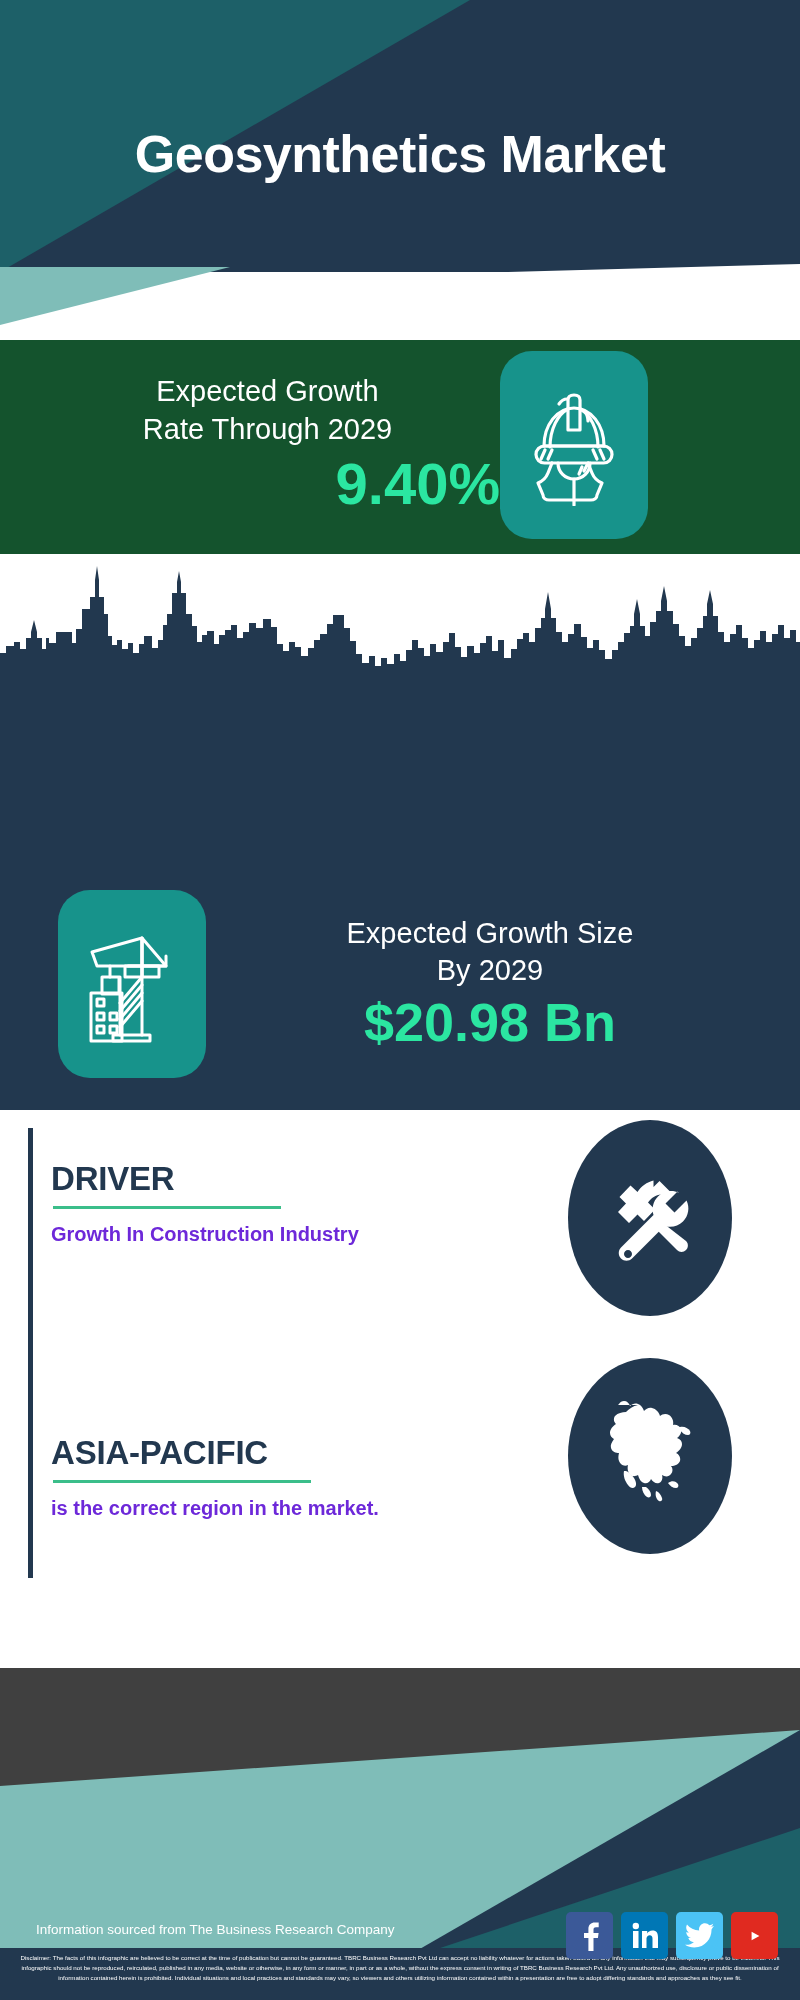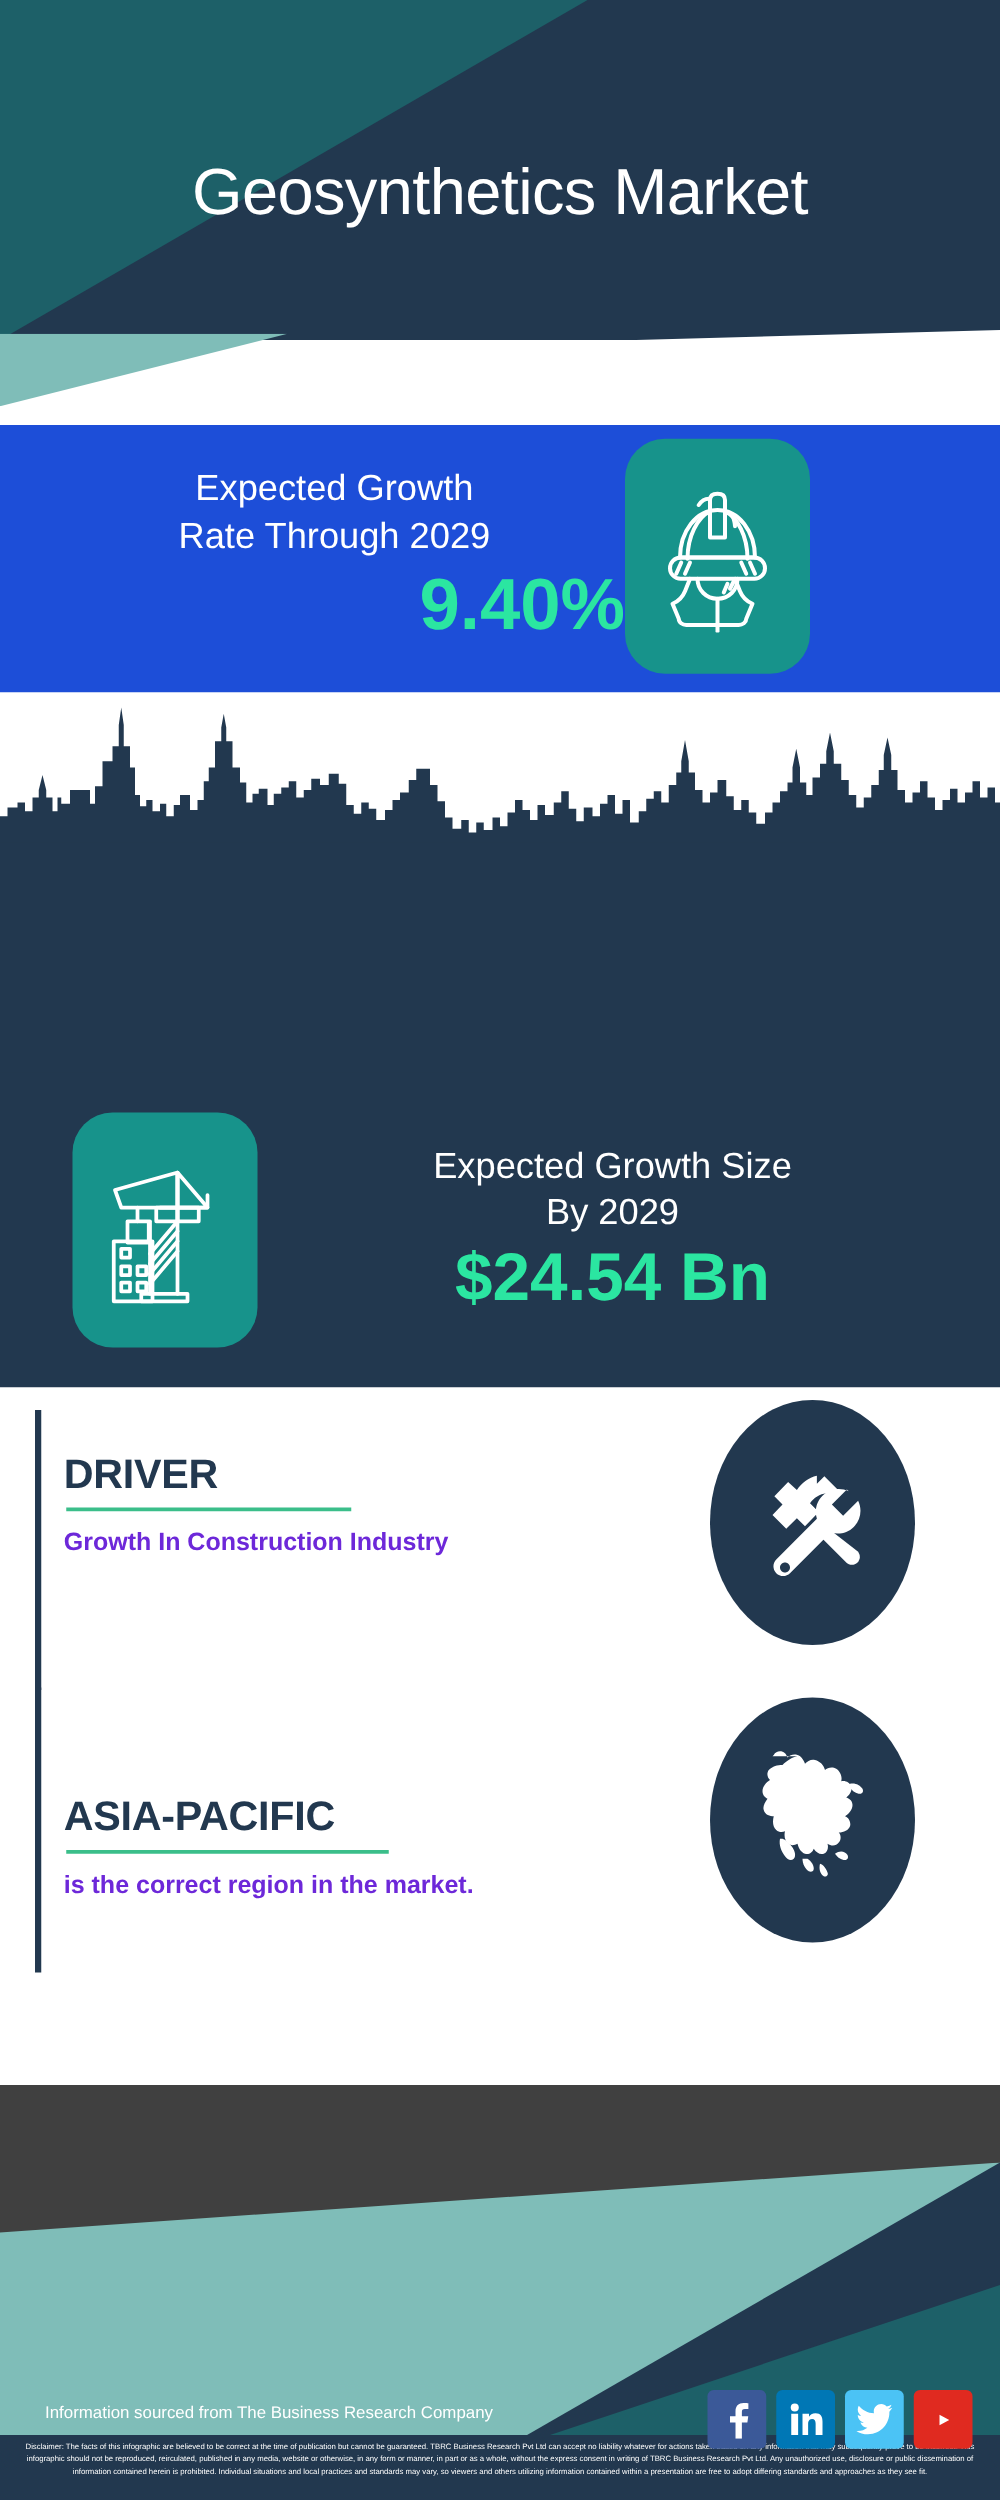--- a/index.html
+++ b/index.html
@@ -13,39 +13,39 @@
   
   .header { position:absolute; left:0; top:0; width:800px; height:272px; overflow:hidden; }
   .header-bg-dark { position:absolute; inset:0; background:#22384F; }
   .header-bg-teal {
     position:absolute; inset:0; background:#1D6068;
     clip-path: polygon(0 0, 470px 0, 0 272px);
   }
   .header-title {
     position:absolute; left:0; top:0; width:800px; height:308px;
     display:flex; align-items:center; justify-content:center;
-    color:#ffffff; font-size:52px; font-weight:normal; letter-spacing:-0.5px;
+    color:#ffffff; font-size:52px; font-weight:bold; letter-spacing:-0.5px;
     text-align:center; z-index:3;
   }
 
   
   .header-wedge { position:absolute; left:0; top:250px; width:800px; height:90px; overflow:hidden; z-index:2; }
   .wedge-white {
     position:absolute; inset:0; background:#ffffff;
     clip-path: polygon(0 36px, 800px 14px, 800px 90px, 0 90px);
   }
   .wedge-lightteal {
     position:absolute; left:0; top:0; width:230px; height:90px; background:#7FBDB8;
     clip-path: polygon(0 17px, 230px 17px, 0 75px);
   }
 
   
   .growth {
     position:absolute; left:0; top:336px; width:800px; height:218px;
-    background:#1d4ed8; display:flex; align-items:center;
+    background:#14532d; display:flex; align-items:center;
   }
   .growth-text { width:500px; padding-left:35px; text-align:center; }
   .growth-label {
     color:#ffffff; font-size:29px; line-height:1.28; font-weight:normal;
   }
   .growth-value {
     color:#2BE6A1; font-size:58px; font-weight:bold; line-height:1.12; margin-top:4px;text-align:right;
   }
   .icon-tile {
     width:148px; height:188px; background:#17938B; border-radius:32px;
@@ -195,21 +195,21 @@
           <rect x="17" y="90" width="7" height="7"></rect>
           <rect x="30" y="90" width="7" height="7"></rect>
           <rect x="17" y="103" width="7" height="7"></rect>
           <rect x="30" y="103" width="7" height="7"></rect>
         </svg>
       </span>
     </div>
     <div class="market-text">
       <div class="market-label">Expected Growth Size</div>
       <div class="market-label">By 2029</div>
-      <div class="market-value">$24.54 Bn</div>
+      <div class="market-value">$20.98 Bn</div>
     </div>
   </div>
 
   <div class="facts">
 
     <div class="fact fact-1">
       <div class="fact-bar"></div>
       <div class="fact-body">
         <div class="fact-title">DRIVER</div>
         <div class="fact-rule"></div>

